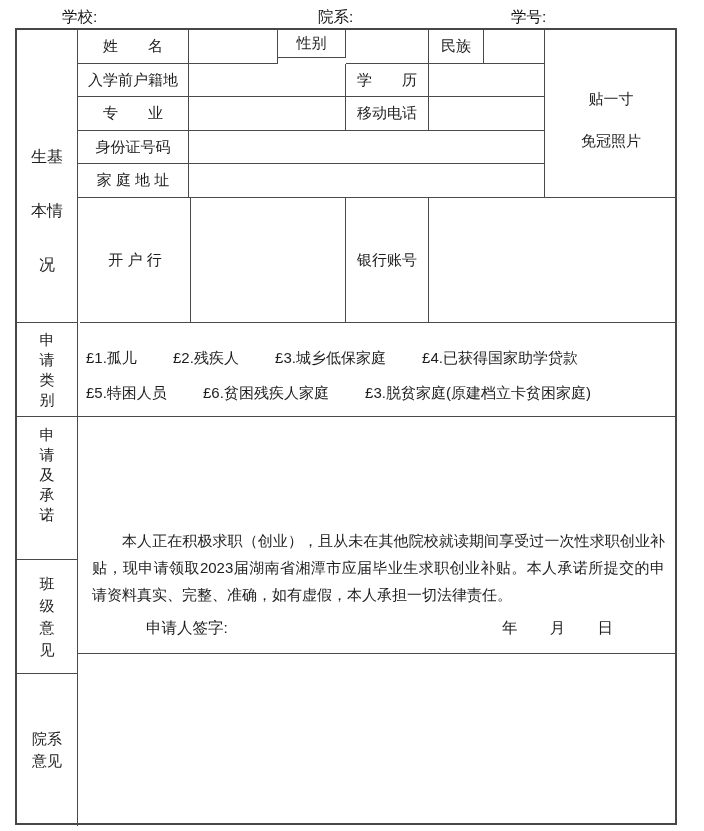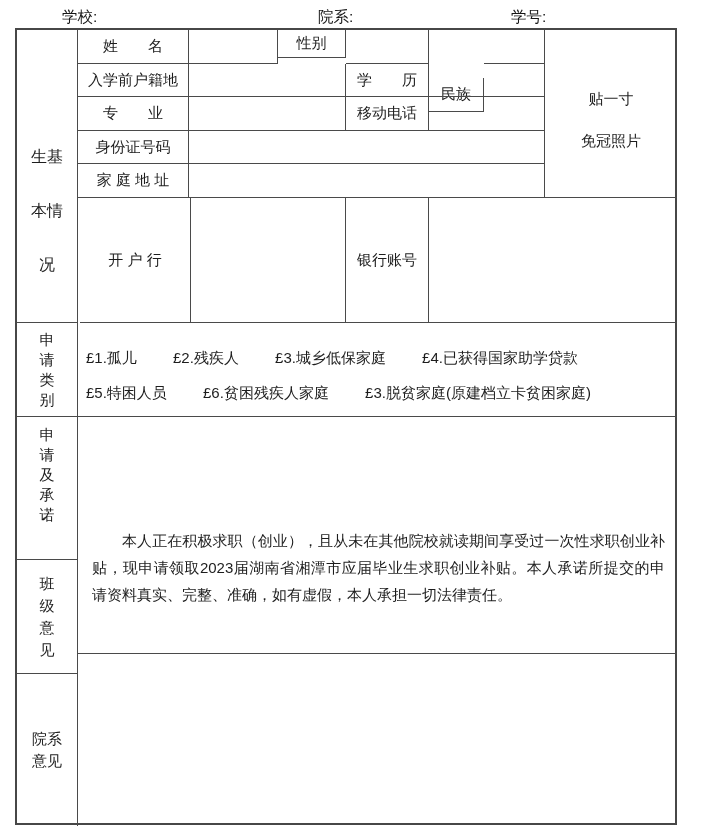--- a/index.html
+++ b/index.html
@@ -47,21 +47,21 @@
 <div class="tbl">
 
   <div class="cell vlbl" style="left:0;top:0;width:61px;height:293px;align-items:flex-start;padding-top:100px;line-height:54px;font-size:16px;">生基
 本情
 况</div>
 
   <div class="cell" style="left:61px;top:0;width:111px;height:34px;">姓　　名</div>
   <div class="cell" style="left:172px;top:0;width:89px;height:34px;"></div>
   <div class="cell" style="left:261px;top:0;width:68px;height:28px;">性别</div>
   <div class="cell" style="left:329px;top:0;width:83px;height:34px;"></div>
-  <div class="cell" style="left:412px;top:0;width:55px;height:34px;margin-top:48px;">民族</div>
+  <div class="cell" style="left:412px;top:0;width:55px;height:34px;">民族</div>
   <div class="cell" style="left:467px;top:0;width:61px;height:34px;"></div>
 
   <div class="cell" style="left:61px;top:34px;width:111px;height:33px;">入学前户籍地</div>
 
   <div class="cell vlbl no-br" style="left:528px;top:0;width:132px;height:168px;line-height:42px;padding-top:12px;">贴一寸
 免冠照片</div>
   <div class="cell" style="left:172px;top:34px;width:157px;height:33px;"></div>
   <div class="cell" style="left:329px;top:34px;width:83px;height:33px;">学　　历</div>
   <div class="cell" style="left:412px;top:34px;width:116px;height:33px;"></div>
 
@@ -99,20 +99,24 @@
     </div>
   </div>
 
   <div class="cell vlbl" style="left:0;top:387px;width:61px;height:143px;line-height:20px;padding-bottom:26px;">申
 请
 及
 承
 诺</div>
   <div class="cell content no-br" style="left:61px;top:387px;width:599px;height:143px;">
     <span class="para">本人正在积极求职（创业），且从未在其他院校就读期间享受过一次性求职创业补贴，现申请领取2023届湖南省湘潭市应届毕业生求职创业补贴。本人承诺所提交的申请资料真实、完整、准确，如有虚假，本人承担一切法律责任。</span>
+    <div class="flexline" style="left:68px;right:64px;bottom:14px;">
+      <span>申请人签字:</span>
+      <span class="dates">年 月 日</span>
+    </div>
   </div>
 
   <div class="cell vlbl" style="left:0;top:530px;width:61px;height:114px;line-height:22px;">班
 级
 意
 见</div>
   <div class="cell content no-br" style="left:61px;top:530px;width:599px;height:114px;">
     
   </div>
 

